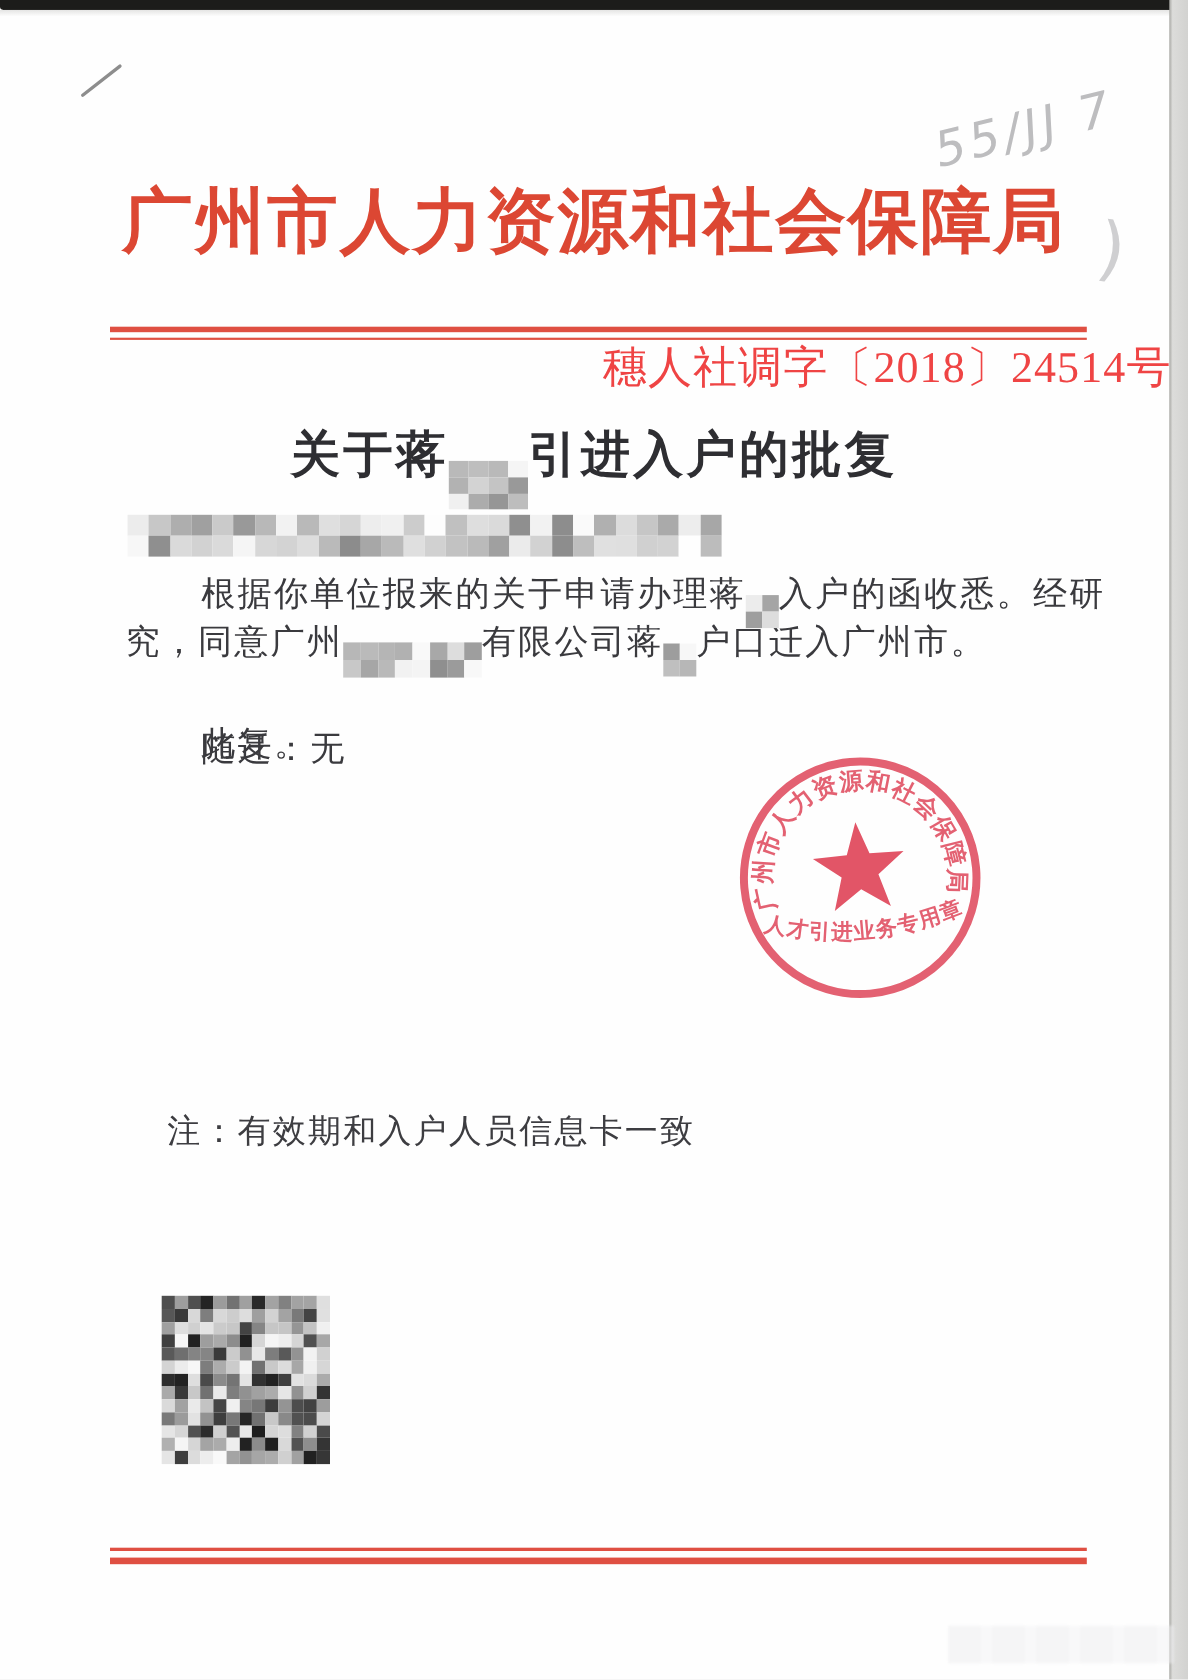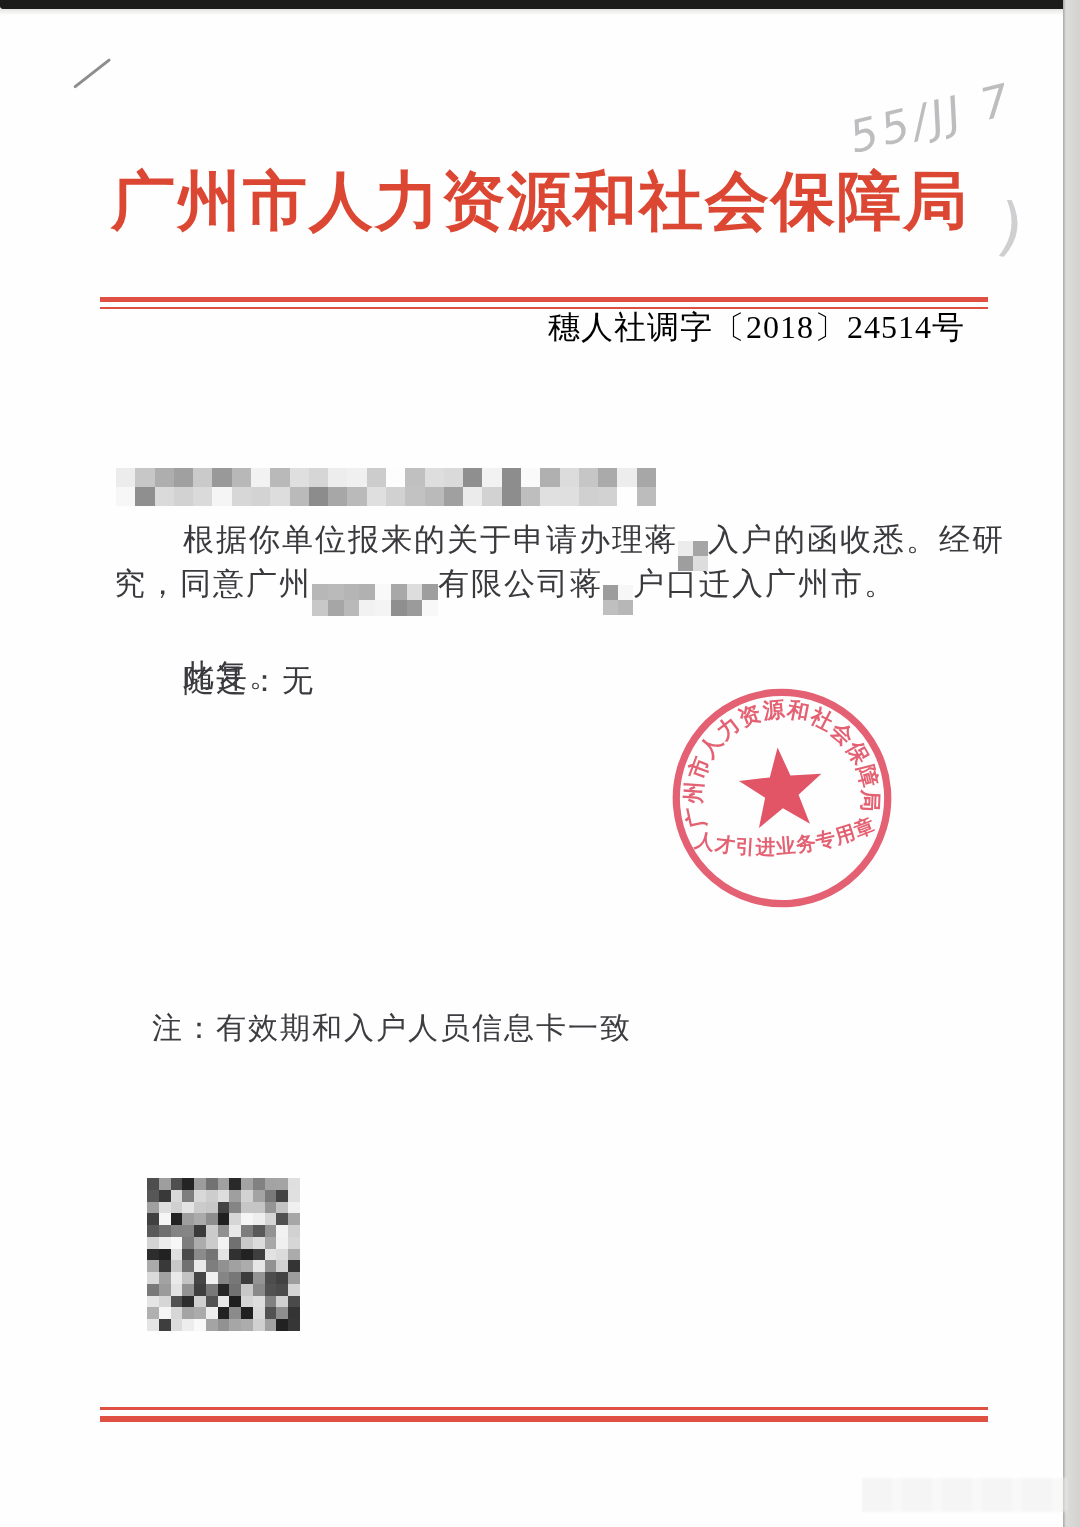--- a/index.html
+++ b/index.html
@@ -23,21 +23,21 @@
     font-family:"DejaVu Sans",sans-serif;transform:rotate(8deg);}
   
   .agency{position:absolute;left:0;top:158px;width:100%;text-align:center;
     font-size:64px;font-weight:700;color:#dc4733;letter-spacing:2px;white-space:nowrap;}
   .rule{position:absolute;background:#df4f42;}
   .rule-top-thick{left:100px;top:297px;width:888px;height:5px;}
   .rule-top-thin{left:100px;top:307px;width:888px;height:2px;}
   .rule-bot-thin{left:100px;top:1407px;width:888px;height:3px;}
   .rule-bot-thick{left:100px;top:1416px;width:888px;height:6px;}
   
-  .doc-number{position:absolute;left:548px;top:306px;font-size:32px;letter-spacing:1px;color:#000000;}
+  .doc-number{position:absolute;left:548px;top:306px;font-size:40px;letter-spacing:1px;color:#ef4444;}
   .doc-title{position:absolute;left:0;top:383px;width:100%;text-align:center;
     font-size:45px;font-weight:700;color:#2e2e32;letter-spacing:3px;}
   .body-line{position:absolute;font-size:31px;letter-spacing:2px;color:#3a3a3e;white-space:nowrap;}
   .l1{left:183px;top:519px;}
   .l2{left:114px;top:563px;}
   .l3{left:183px;top:611px;margin-top:44px;}
   .l4{left:183px;top:660px;}
   .date-line{position:absolute;left:625px;top:861px;font-size:33px;letter-spacing:2px;color:#46464c;}
   .note-line{position:absolute;left:152px;top:1008px;font-size:30px;letter-spacing:2px;color:#3d3d41;}
   .verify-line{position:absolute;left:110px;top:1053px;font-size:22px;letter-spacing:.5px;color:#38383c;}
@@ -71,20 +71,34 @@
   <div class="pencil-slash"></div>
   <div class="handwritten">55/JJ 7</div>
   <div class="edge-paren">)</div>
 
   <div class="agency">广州市人力资源和社会保障局</div>
   <div class="rule rule-top-thick"></div>
   <div class="rule rule-top-thin"></div>
 
   <div class="doc-number">穗人社调字〔2018〕24514号</div>
 
+  <div class="doc-title"><span>关于蒋</span><span class="m-title" data-mosaic="redact" style="grid-template-columns: repeat(4, 1fr);">
+        <i style="background:rgb(185,185,185)"></i>
+        <i style="background:rgb(190,190,190)"></i>
+        <i style="background:rgb(185,185,185)"></i>
+        <i style="background:rgb(245,245,245)"></i>
+        <i style="background:rgb(178,178,178)"></i>
+        <i style="background:rgb(211,211,211)"></i>
+        <i style="background:rgb(196,196,196)"></i>
+        <i style="background:rgb(153,153,153)"></i>
+        <i style="background:rgb(240,240,240)"></i>
+        <i style="background:rgb(172,172,172)"></i>
+        <i style="background:rgb(150,150,150)"></i>
+        <i style="background:rgb(189,189,189)"></i>
+      </span><span>引进入户的批复</span></div>
 
   <div class="m-recipient" data-mosaic="redact" style="grid-template-columns: repeat(28, 1fr);">
       <i style="background:rgb(236,236,236)"></i>
       <i style="background:rgb(199,199,199)"></i>
       <i style="background:rgb(174,174,174)"></i>
       <i style="background:rgb(160,160,160)"></i>
       <i style="background:rgb(202,202,202)"></i>
       <i style="background:rgb(153,153,153)"></i>
       <i style="background:rgb(184,184,184)"></i>
       <i style="background:rgb(242,242,242)"></i>

